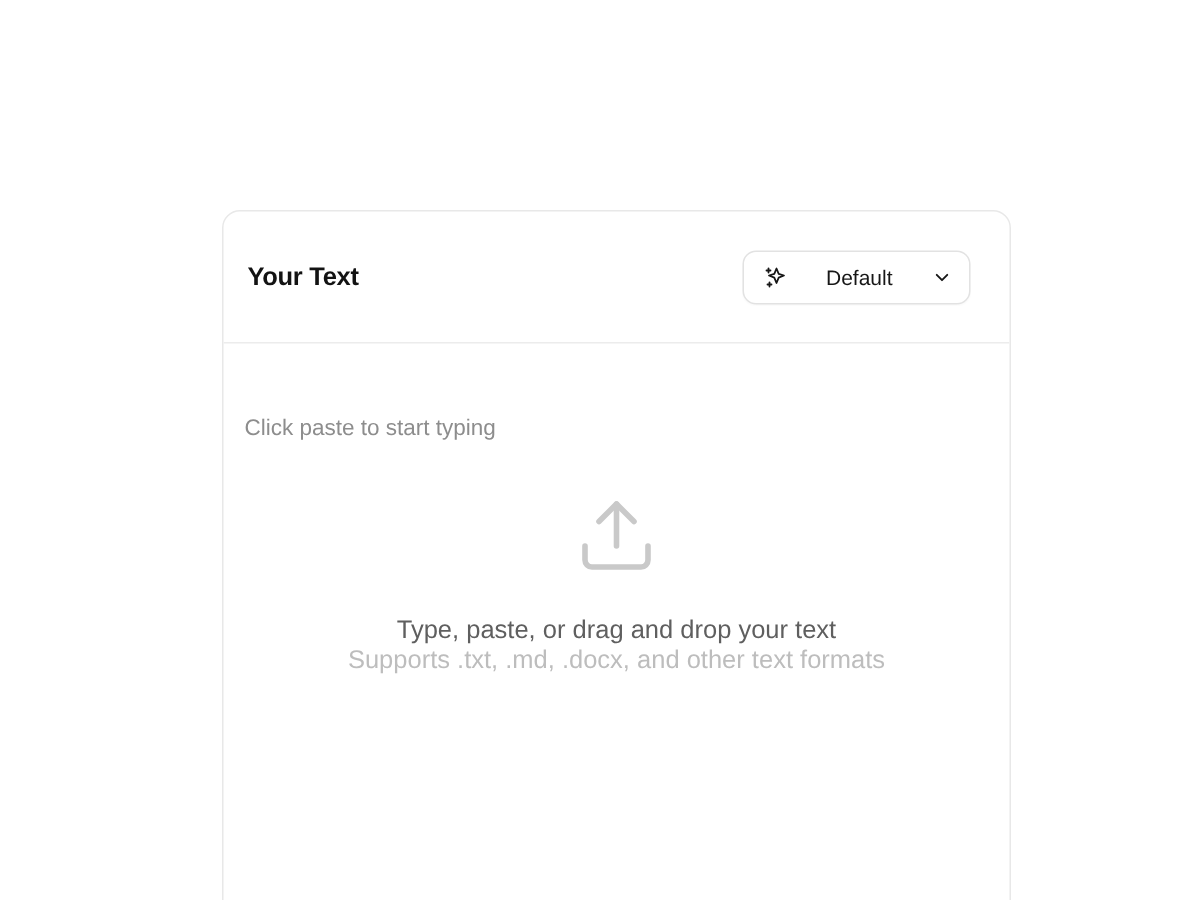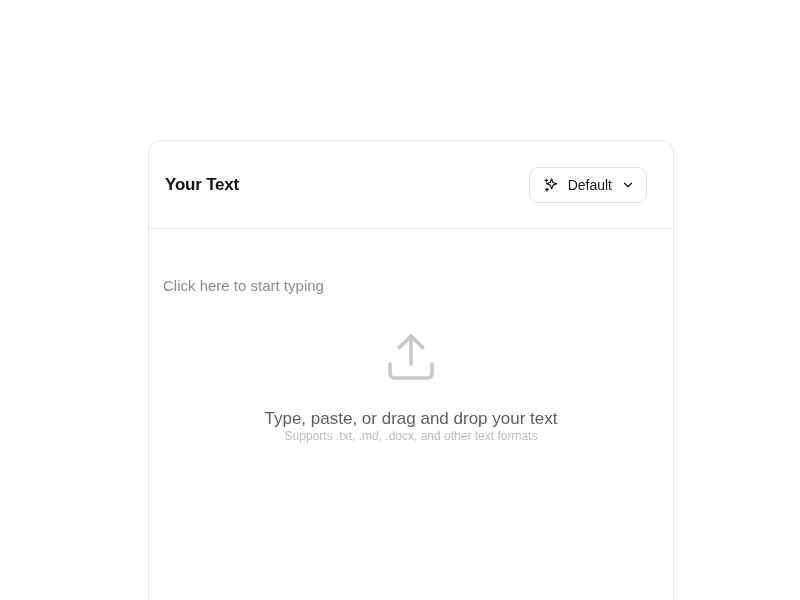--- a/index.html
+++ b/index.html
@@ -78,21 +78,21 @@
     font-size: 14px;
     color: #171717;
     cursor: pointer;
     box-shadow: 0 1px 1px rgba(0,0,0,0.02);
     white-space: nowrap;
   }
 
   .mode-btn {
     display: inline-flex;
     align-items: center;
-    gap: 9px;
+    gap: 26px;
     height: 36px;
     padding: 0 11px 0 13px;
     background: #ffffff;
     border: 1px solid #e2e2e2;
     border-radius: 9px;
     font-size: 14px;
     color: #171717;
     cursor: pointer;
     box-shadow: 0 1px 1px rgba(0,0,0,0.02);
     white-space: nowrap;
@@ -131,21 +131,21 @@
     color: #c9c9c9;
     margin-bottom: 20px;
   }
 
   .dropzone-title {
     font-size: 17px;
     color: #5f5f5f;
   }
 
   .dropzone-sub {
-    font-size: 12px;
+    font-size: 17px;
     color: #bdbdbd;
   }
 </style>
 </head>
 <body>
 
 <div id="app-root">
   <div class="page-surface"></div>
 
   <div class="editor-card">
@@ -169,21 +169,21 @@
         <span class="mode-label">Default</span>
         <span class="icon">
           <svg width="14" height="14" viewBox="0 0 24 24" fill="none" stroke="#171717" stroke-width="2.2" stroke-linecap="round" stroke-linejoin="round">
             <polyline points="6 9 12 15 18 9"></polyline>
           </svg>
         </span>
       </button>
     </div>
 
     <div class="card-body">
-      <div class="typing-hint">Click here to start typing</div>
+      <div class="typing-hint">Click paste to start typing</div>
 
       <div class="dropzone">
         <div class="dropzone-icon">
           <svg width="56" height="56" viewBox="0 0 24 24" fill="none" stroke="#c9c9c9" stroke-width="1.6" stroke-linecap="round" stroke-linejoin="round">
             <path d="M21 15v4a2 2 0 0 1-2 2H5a2 2 0 0 1-2-2v-4"></path>
             <polyline points="17 8 12 3 7 8"></polyline>
             <line x1="12" y1="3" x2="12" y2="15"></line>
           </svg>
         </div>
         <div class="dropzone-title">Type, paste, or drag and drop your text</div>

